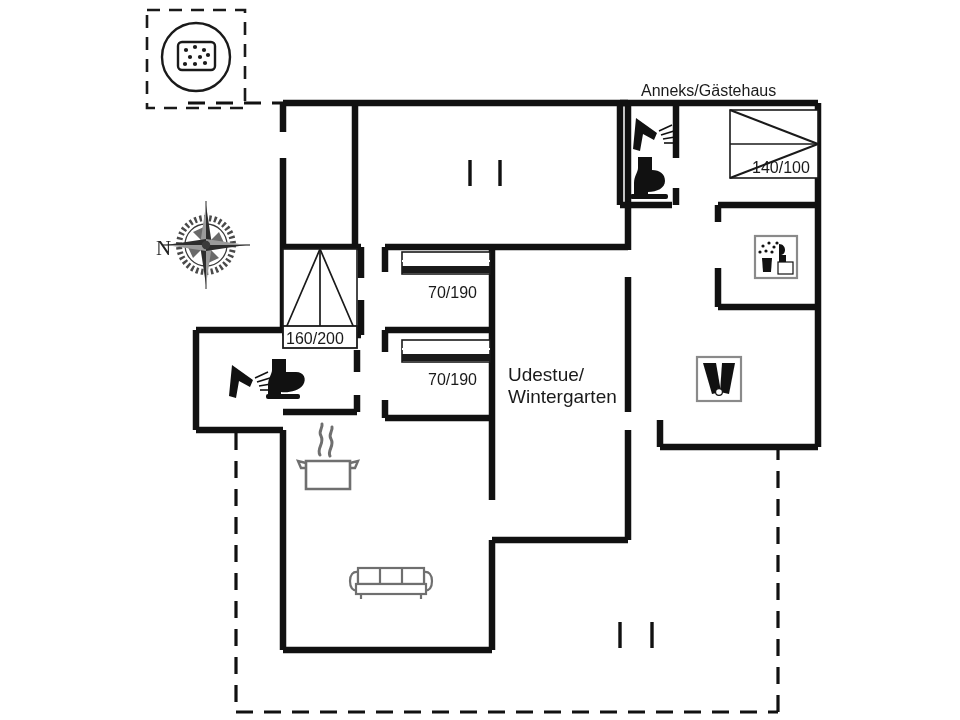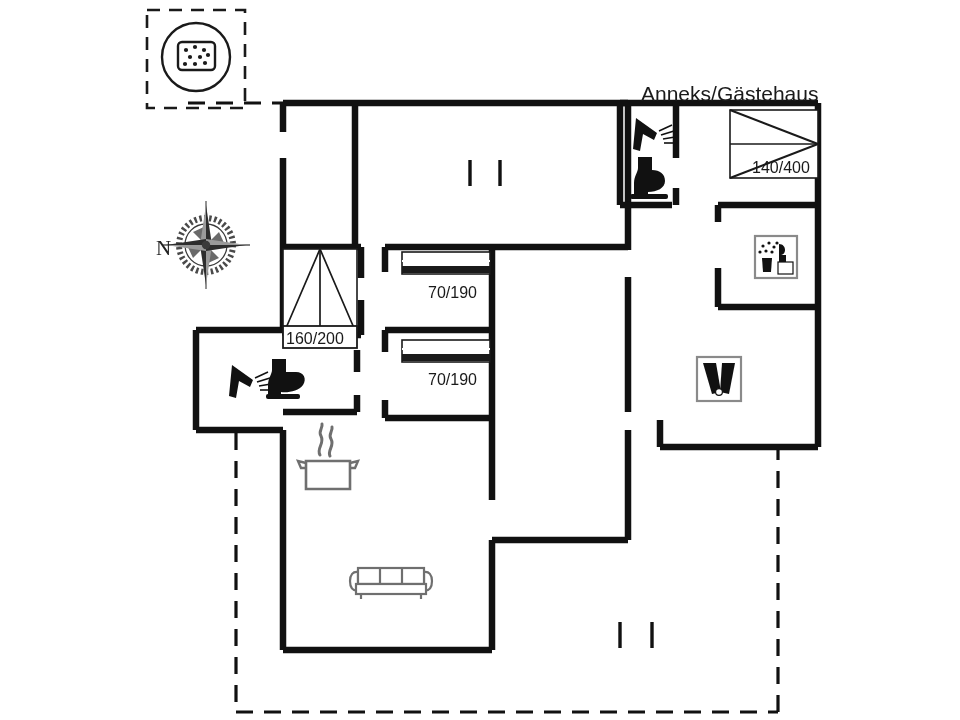--- a/index.html
+++ b/index.html
@@ -25,21 +25,21 @@
     height: 720px;
   }
   .fp-label {
     position: absolute;
     font-family: "Liberation Sans", sans-serif;
     color: #1a1a1a;
     white-space: pre;
     line-height: 1.18;
   }
   .lbl-annex {
-    font-size: 21px;
+    font-size: 16px;
     left: 641px;
     top: 82px;
   }
   .lbl-room {
     font-size: 19px;
     left: 508px;
     top: 364px;
   }
   .lbl-bed {
     font-size: 16px;
@@ -282,24 +282,26 @@
       <rect x="697" y="357" width="44" height="44" fill="#ffffff" stroke="#8a8a8a" stroke-width="2.2"></rect>
       <path d="M703 363 L716 363 L721 392 L712 394 Z" fill="#111111"></path>
       <path d="M722 363 L735 363 L729 394 L720 392 Z" fill="#111111"></path>
       <circle cx="719" cy="392" r="3.4" fill="#ffffff" stroke="#111111" stroke-width="1.2"></circle>
     </g>
 
   </svg>
 
   <div class="fp-label lbl-annex">Anneks/Gästehaus</div>
 
+  <div class="fp-label lbl-room" style="white-space: pre-line;">Udestue/
+Wintergarten</div>
 
   <div class="fp-label lbl-bed lbl-bed-160">160/200</div>
 
-  <div class="fp-label lbl-bed lbl-bed-140">140/400</div>
+  <div class="fp-label lbl-bed lbl-bed-140">140/100</div>
 
   <div class="fp-label lbl-bed lbl-bed-70a">70/190</div>
 
   <div class="fp-label lbl-bed lbl-bed-70b">70/190</div>
 
   <div class="fp-label lbl-compass-n">N</div>
 
 </div>
 
 </body></html>

